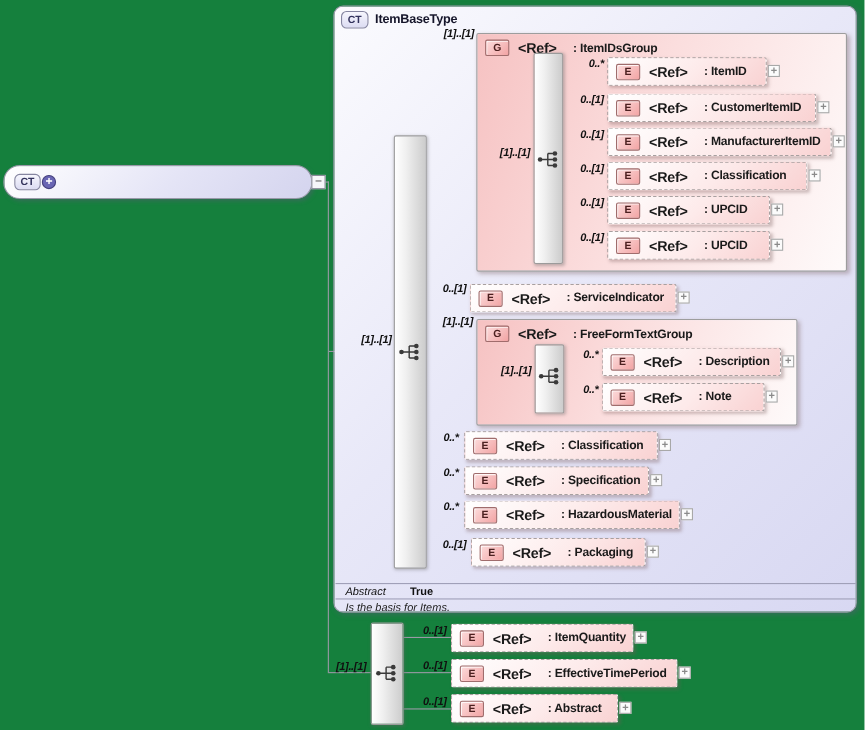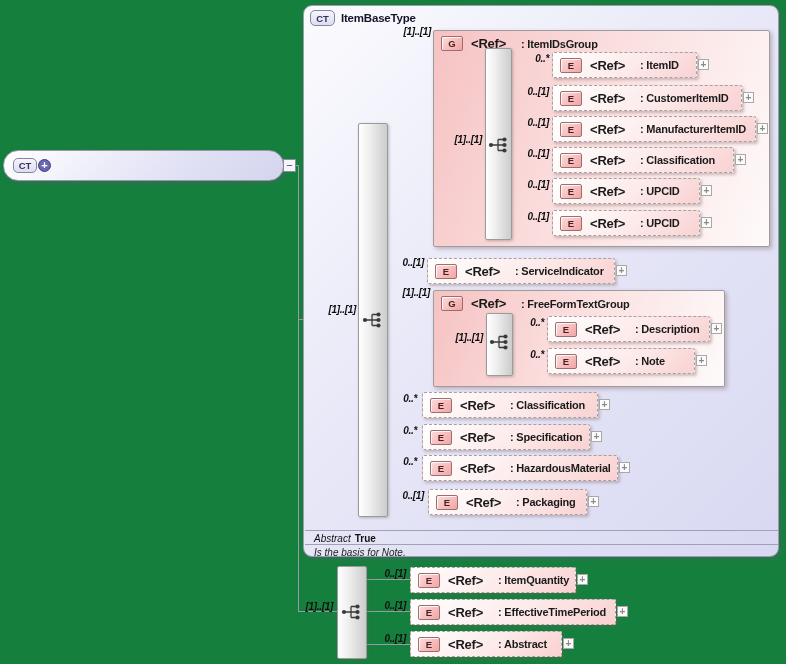--- a/index.html
+++ b/index.html
@@ -12,21 +12,21 @@
 
   
   .ct-container{position:absolute;left:303px;top:5px;width:476px;height:552px;
     background:linear-gradient(135deg,#fbfbfe 0%,#e8e8f8 45%,#d8d8f2 100%);
     border:1px solid #9b9bab;border-radius:9px;
     box-shadow:2px 2px 5px rgba(90,90,120,.45);box-sizing:border-box;}
   .ct-header{position:absolute;left:6px;top:4px;display:flex;align-items:center;gap:6px;}
   .sep{position:absolute;left:1px;width:473px;height:1px;background:#a0a0b8;}
   .facet-row{position:absolute;left:10px;font-size:10px;color:#111;white-space:nowrap;}
   .facet-name{font-style:italic;}
-  .facet-val{font-weight:bold;margin-left:4px;}
+  .facet-val{font-weight:bold;margin-left:22px;}
   .annot{position:absolute;left:10px;font-size:10px;font-style:italic;color:#222;white-space:nowrap;}
 
   
   .root-el{position:absolute;left:3px;top:150px;width:281px;height:31px;
     background:linear-gradient(135deg,#ffffff 0%,#e4e4f6 55%,#d4d4ee 100%);
     border:1px solid #9898a8;border-radius:15px;box-sizing:border-box;
     box-shadow:2px 2px 4px rgba(90,90,120,.45);
     display:flex;align-items:center;padding-left:9px;}
   .root-lbl{font-size:10.5px;font-weight:bold;color:#15152a;letter-spacing:-.2px;
     margin-left:6px;white-space:nowrap;}
@@ -116,21 +116,21 @@
   <div class="ct-container">
     <div class="ct-header">
       <span class="badge-ct">CT</span>
       <span class="ct-title">ItemBaseType</span>
     </div>
     <div class="sep" style="top:524px"></div>
     <div class="facet-row" style="top:527px">
       <span class="facet-name">Abstract</span><span class="facet-val">True</span>
     </div>
     <div class="sep" style="top:538px"></div>
-    <div class="annot" style="top:541px">Is the basis for Note.</div>
+    <div class="annot" style="top:541px">Is the basis for Items.</div>
   </div>
 
   <div class="root-el">
     <span class="badge-ct" style="width:22px;height:13px">CT</span>
     <span class="plus-circle">+</span>
   </div>
   <div class="minusbox">−</div>
 
   <div class="seqbar" style="left:358px;top:123px;width:30px;height:394px"></div>
   <svg class="comp" style="left:362px;top:311px" viewBox="0 0 22 18">

